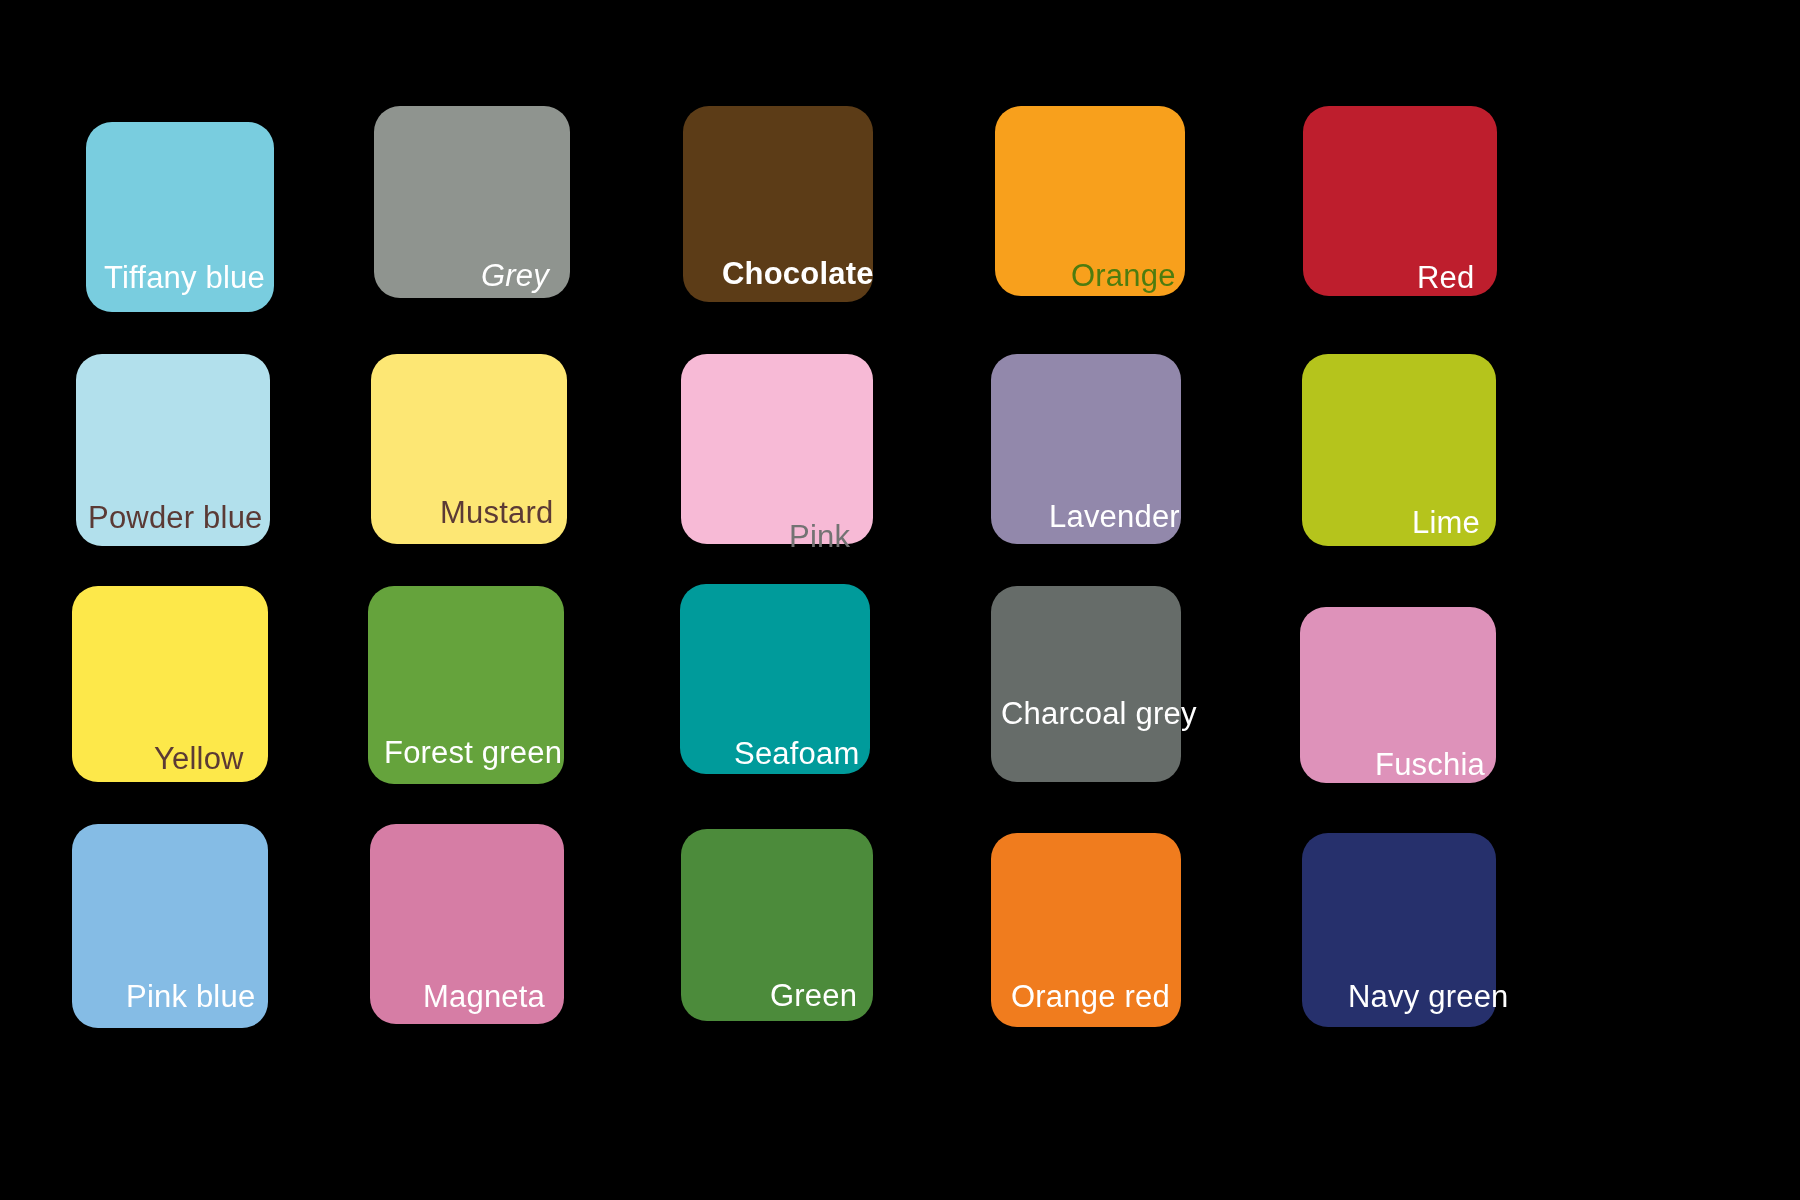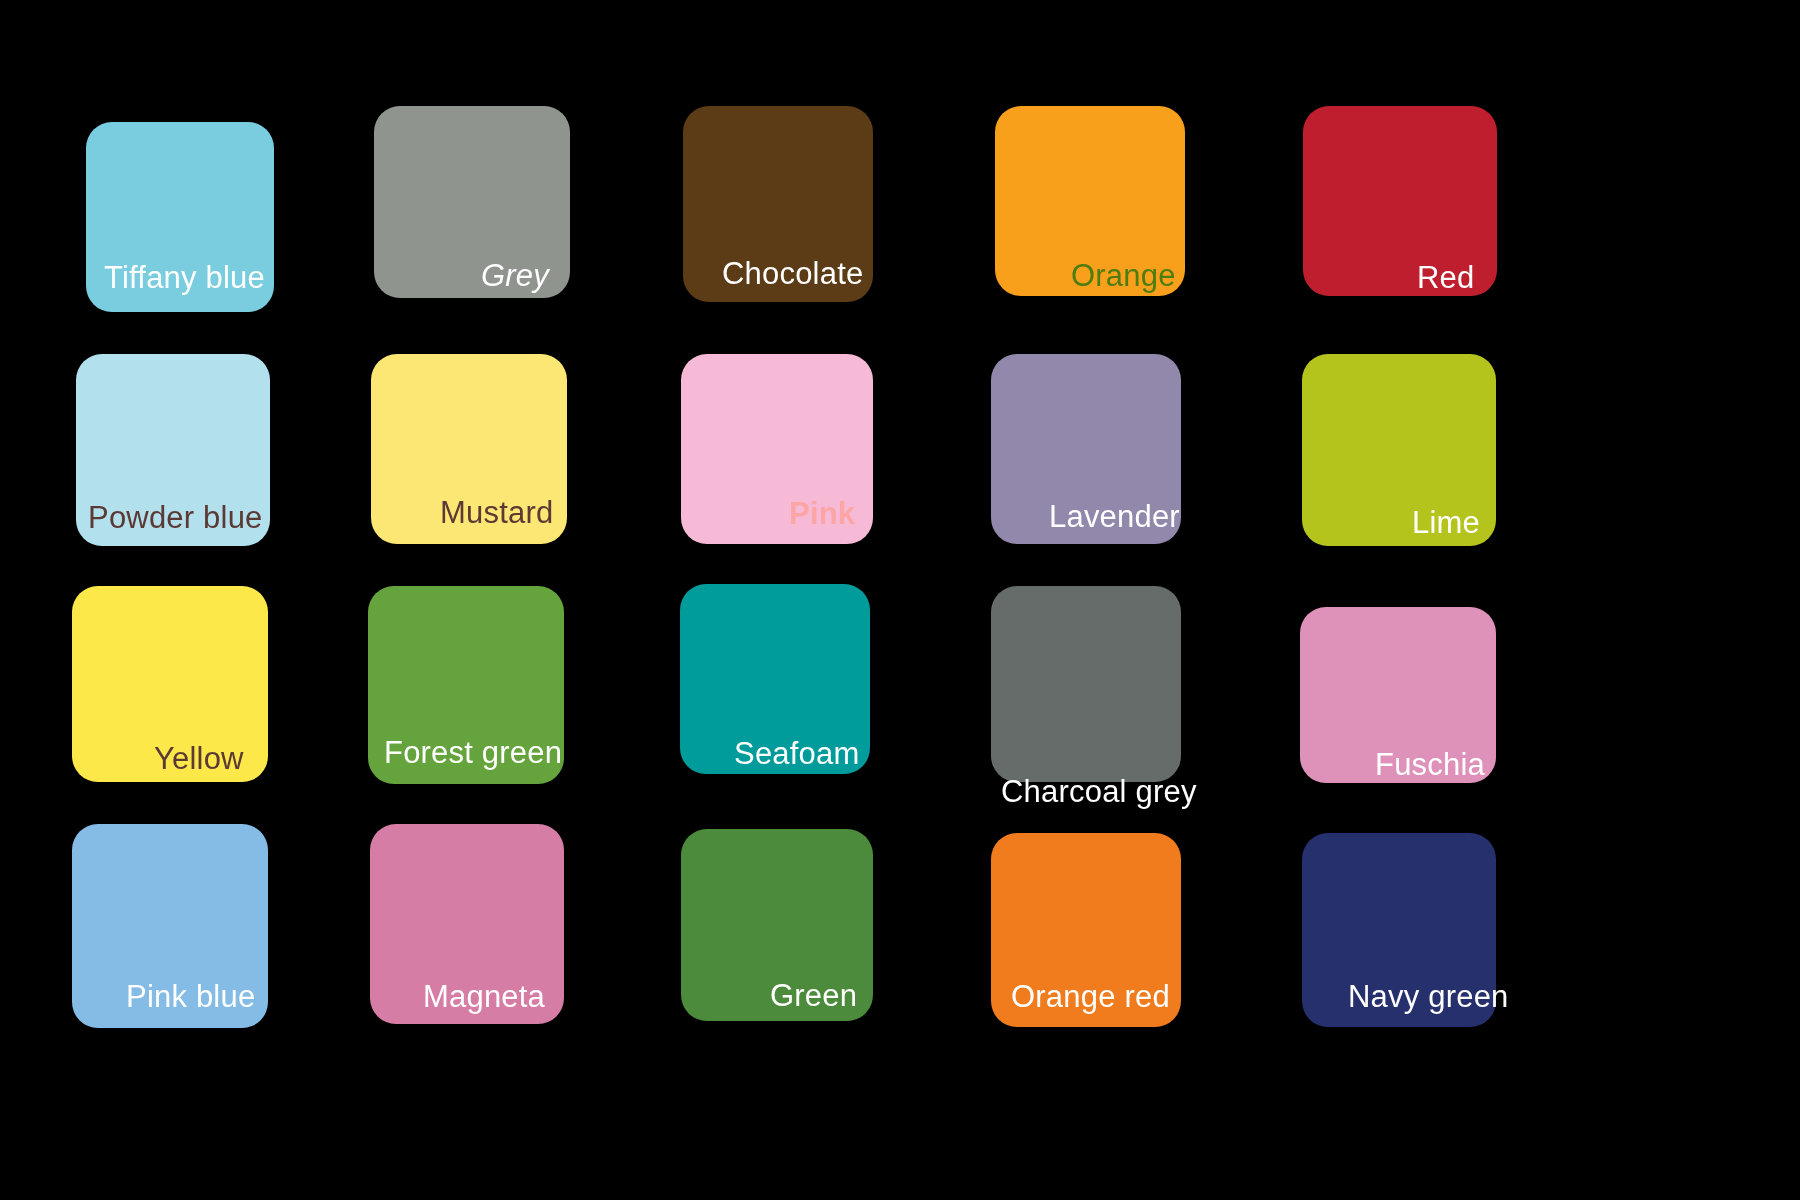--- a/index.html
+++ b/index.html
@@ -37,43 +37,43 @@
 </style>
 </head>
 <body>
 
 <div id="palette-canvas" style="background: rgb(0, 0, 0);">
     <div class="swatch" style="left: 86px; top: 98px; width: 188px; height: 190px; background: rgb(121, 205, 223);"></div>
     <div class="swatch-label" style="left: 104px; top: 238px; color: rgb(255, 255, 255);">Tiffany blue</div>
     <div class="swatch" style="left: 374px; top: 82px; width: 196px; height: 192px; background: rgb(143, 148, 143);"></div>
     <div class="swatch-label" style="left: 481px; top: 236px; color: rgb(255, 255, 255); font-style: italic;">Grey</div>
     <div class="swatch" style="left: 683px; top: 82px; width: 190px; height: 196px; background: rgb(92, 60, 23);"></div>
-    <div class="swatch-label" style="left: 722px; top: 234px; color: rgb(255, 255, 255);">Chocolate</div>
+    <div class="swatch-label" style="left: 722px; top: 234px; color: rgb(255, 255, 255); font-weight: bold;">Chocolate</div>
     <div class="swatch" style="left: 995px; top: 82px; width: 190px; height: 190px; background: rgb(248, 160, 28);"></div>
     <div class="swatch-label" style="left: 1071px; top: 236px; color: #4d7c0f;">Orange</div>
     <div class="swatch" style="left: 1303px; top: 82px; width: 194px; height: 190px; background: rgb(190, 30, 45);"></div>
     <div class="swatch-label" style="left: 1417px; top: 238px; color: rgb(255, 255, 255);">Red</div>
     <div class="swatch" style="left: 76px; top: 330px; width: 194px; height: 192px; background: rgb(178, 224, 236);"></div>
     <div class="swatch-label" style="left: 88px; top: 478px; color: rgb(91, 58, 53);">Powder blue</div>
     <div class="swatch" style="left: 371px; top: 330px; width: 196px; height: 190px; background: rgb(253, 231, 116);"></div>
     <div class="swatch-label" style="left: 440px; top: 473px; color: rgb(91, 58, 53);">Mustard</div>
     <div class="swatch" style="left: 681px; top: 330px; width: 192px; height: 190px; background: rgb(247, 186, 214);"></div>
-    <div class="swatch-label" style="left: 789px; top: 474px; color: #fca5a5; font-weight: bold;">Pink</div>
+    <div class="swatch-label" style="left: 789px; top: 497px; color: #737373;">Pink</div>
     <div class="swatch" style="left: 991px; top: 330px; width: 190px; height: 190px; background: rgb(146, 136, 171);"></div>
     <div class="swatch-label" style="left: 1049px; top: 477px; color: rgb(255, 255, 255);">Lavender</div>
     <div class="swatch" style="left: 1302px; top: 330px; width: 194px; height: 192px; background: rgb(181, 196, 28);"></div>
     <div class="swatch-label" style="left: 1412px; top: 483px; color: rgb(255, 255, 255);">Lime</div>
     <div class="swatch" style="left: 72px; top: 562px; width: 196px; height: 196px; background: rgb(253, 232, 74);"></div>
     <div class="swatch-label" style="left: 154px; top: 719px; color: rgb(91, 58, 53);">Yellow</div>
     <div class="swatch" style="left: 368px; top: 562px; width: 196px; height: 198px; background: rgb(101, 163, 60);"></div>
     <div class="swatch-label" style="left: 384px; top: 713px; color: rgb(255, 255, 255);">Forest green</div>
     <div class="swatch" style="left: 680px; top: 560px; width: 190px; height: 190px; background: rgb(0, 155, 155);"></div>
     <div class="swatch-label" style="left: 734px; top: 714px; color: rgb(255, 255, 255);">Seafoam</div>
     <div class="swatch" style="left: 991px; top: 562px; width: 190px; height: 196px; background: rgb(102, 108, 105);"></div>
-    <div class="swatch-label" style="left: 1001px; top: 752px; color: rgb(255, 255, 255);">Charcoal grey</div>
+    <div class="swatch-label" style="left: 1001px; top: 674px; color: rgb(255, 255, 255);">Charcoal grey</div>
     <div class="swatch" style="left: 1300px; top: 583px; width: 196px; height: 176px; background: rgb(222, 146, 186);"></div>
     <div class="swatch-label" style="left: 1375px; top: 725px; color: rgb(255, 255, 255);">Fuschia</div>
     <div class="swatch" style="left: 72px; top: 800px; width: 196px; height: 204px; background: rgb(133, 188, 229);"></div>
     <div class="swatch-label" style="left: 126px; top: 957px; color: rgb(255, 255, 255);">Pink blue</div>
     <div class="swatch" style="left: 370px; top: 800px; width: 194px; height: 200px; background: rgb(214, 125, 165);"></div>
     <div class="swatch-label" style="left: 423px; top: 957px; color: rgb(255, 255, 255);">Magneta</div>
     <div class="swatch" style="left: 681px; top: 805px; width: 192px; height: 192px; background: rgb(76, 139, 59);"></div>
     <div class="swatch-label" style="left: 770px; top: 956px; color: rgb(255, 255, 255);">Green</div>
     <div class="swatch" style="left: 991px; top: 809px; width: 190px; height: 194px; background: rgb(240, 124, 30);"></div>
     <div class="swatch-label" style="left: 1011px; top: 957px; color: rgb(255, 255, 255);">Orange red</div>

